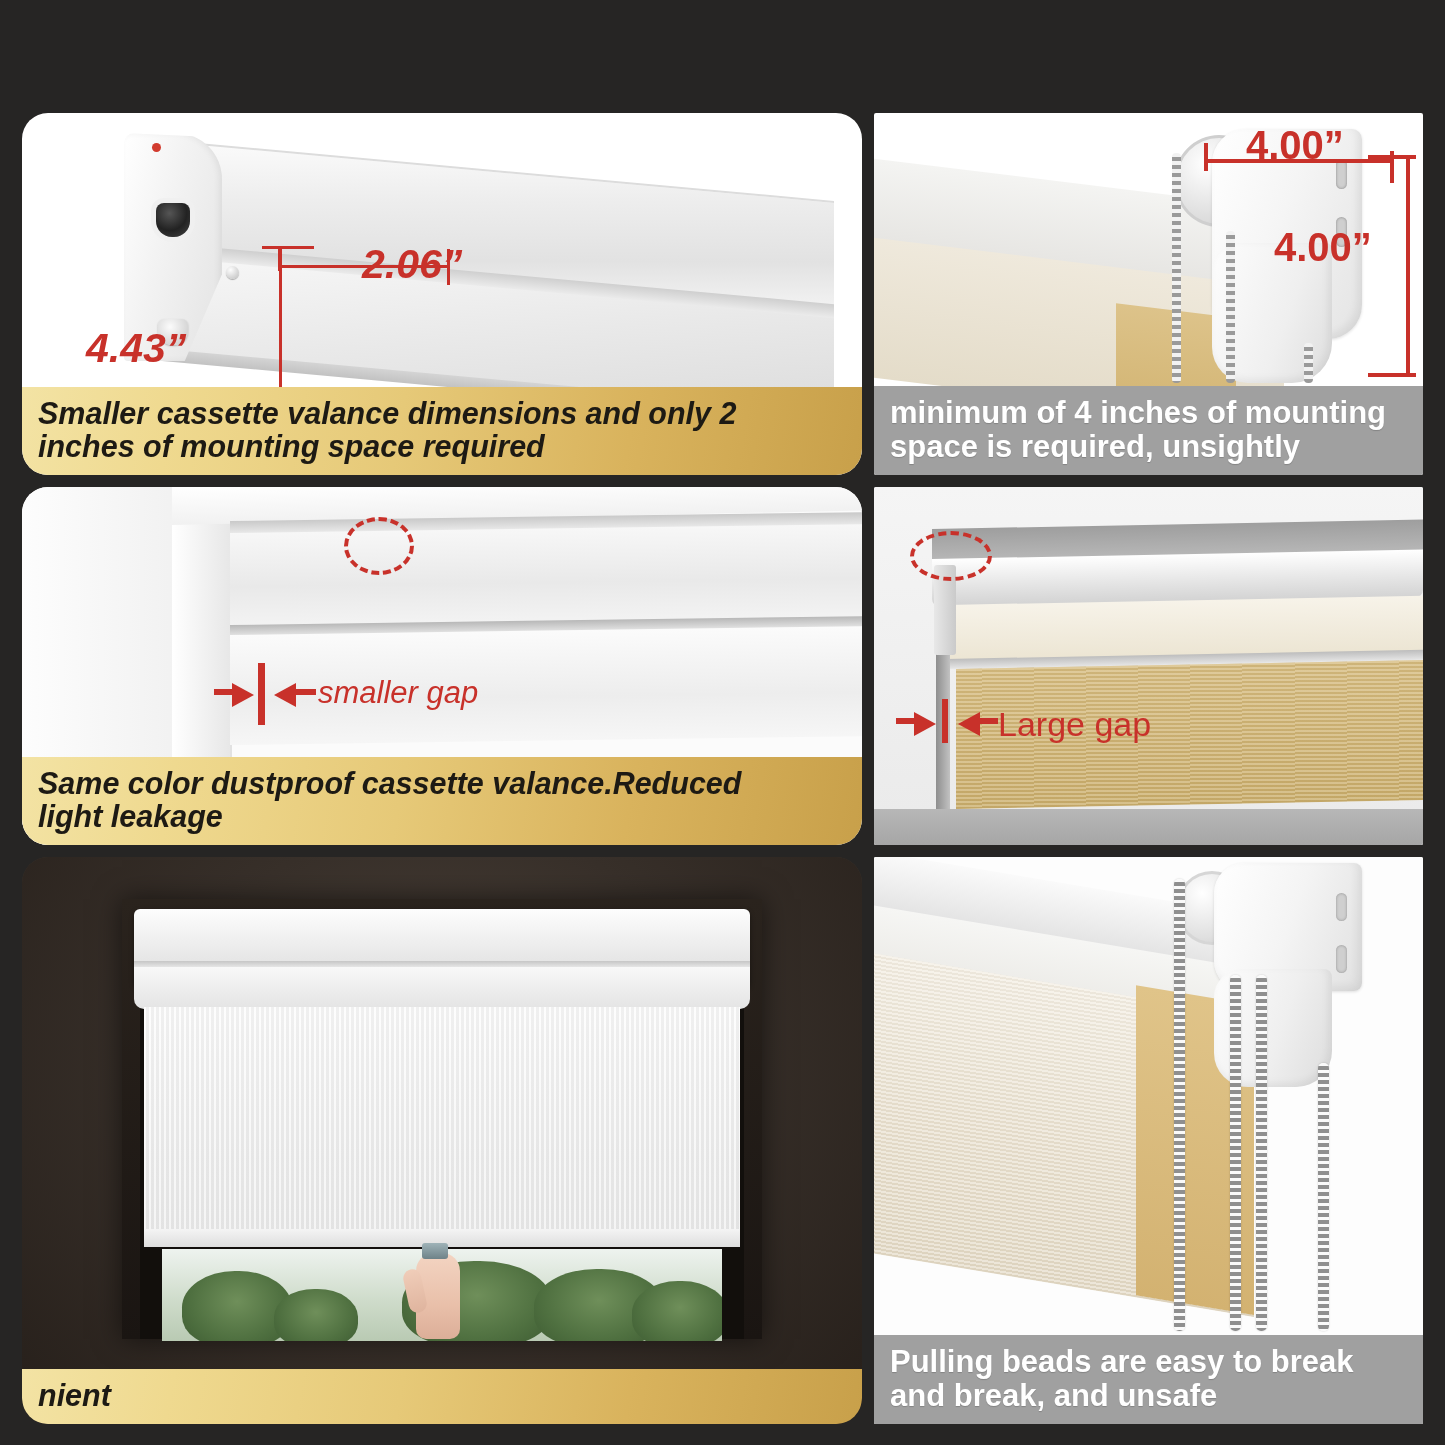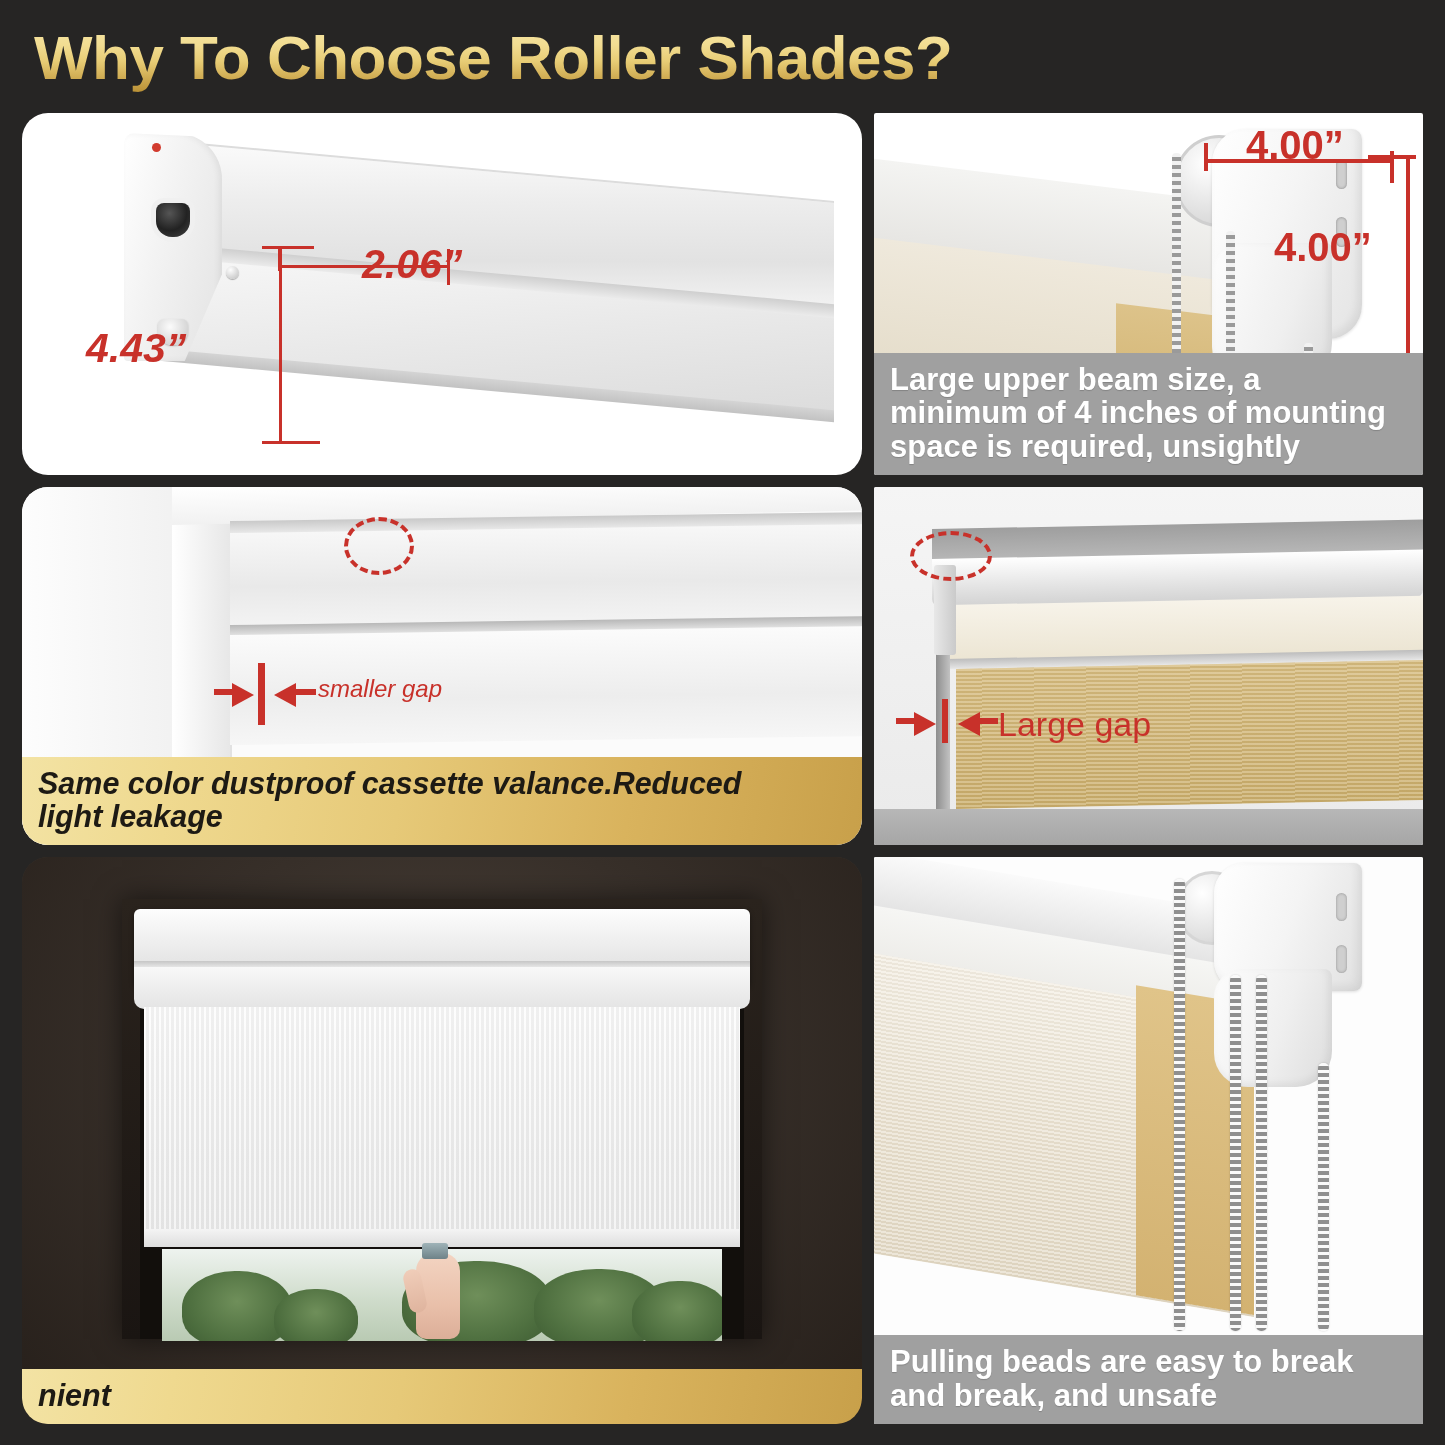--- a/index.html
+++ b/index.html
@@ -249,21 +249,21 @@
     transform: skewY(-0.8deg); transform-origin: left top;
   }
   .p3 .dashCircle {
     position: absolute; left: 322px; top: 30px; width: 70px; height: 58px;
     border: 4px dashed #c8312a; border-radius: 50%;
   }
   .p3 .gapbar {
     position: absolute; left: 236px; top: 176px; width: 7px; height: 62px;
     background: #c8312a;
   }
-  .p3 .gaptxt { left: 296px; top: 188px; font-size: 24px; font-weight: normal; }
+  .p3 .gaptxt { left: 296px; top: 188px; font-size: 31px; font-weight: normal; }
   .arrowR {
     position: absolute; width: 0; height: 0;
     border-top: 12px solid transparent; border-bottom: 12px solid transparent;
     border-left: 22px solid #c8312a;
   }
   .arrowL {
     position: absolute; width: 0; height: 0;
     border-top: 12px solid transparent; border-bottom: 12px solid transparent;
     border-right: 22px solid #c8312a;
   }
@@ -469,21 +469,20 @@
   .p6 .floor6 {
     position: absolute; left: 0; right: 0; bottom: 0; height: 18px;
     background: linear-gradient(180deg,#bdbdbd,#ababab);
   }
 </style>
 </head>
 <body>
 
 <div class="page">
 
-  <div class="title">Why To Choose Roller Shades?</div>
 
   <div class="grid">
 
     <div class="panel good col-l row-1 p1">
       <div class="photo">
         <div class="valance">
           <div class="bodyTop"></div>
           <div class="bodyGroove"></div>
           <div class="bodyBot"></div>
           <div class="bodyLip"></div>
@@ -498,20 +497,24 @@
         <div class="dim d-h-t1"></div>
         <div class="dim d-h-t2"></div>
         <div class="dimtxt t206">2.06”</div>
 
         <div class="dim d-v"></div>
         <div class="dim d-v-t1"></div>
         <div class="dim d-v-t2"></div>
         <div class="dimtxt t549">4.43”</div>
       </div>
 
+      <div class="cap gold">
+        <span class="ln">Smaller cassette valance dimensions and only 2</span>
+        <span class="ln">inches of mounting space required</span>
+      </div>
     </div>
 
     <div class="panel bad col-r row-1 p2">
       <div class="photo">
         <div class="fabricWhite"></div>
         <div class="fabricCream"></div>
         <div class="fabricTan"></div>
         <div class="roll"></div>
         <div class="bracket"></div>
         <div class="bracket2"></div>
@@ -526,21 +529,20 @@
         <div class="dim d2h-t2"></div>
         <div class="dimtxt t400a">4.00”</div>
 
         <div class="dim d2v"></div>
         <div class="dim d2v-t1"></div>
         <div class="dim d2v-t2"></div>
         <div class="dimtxt t400b">4.00”</div>
       </div>
 
       <div class="cap gray">
-        <span class="ln">Large upper beam size, a</span>
         <span class="ln">minimum of 4 inches of mounting</span>
         <span class="ln">space is required, unsightly</span>
       </div>
     </div>
 
     <div class="panel good col-l row-2 p3">
       <div class="photo">
         <div class="wall"></div>
         <div class="frameL"></div>
         <div class="frameTop"></div>

